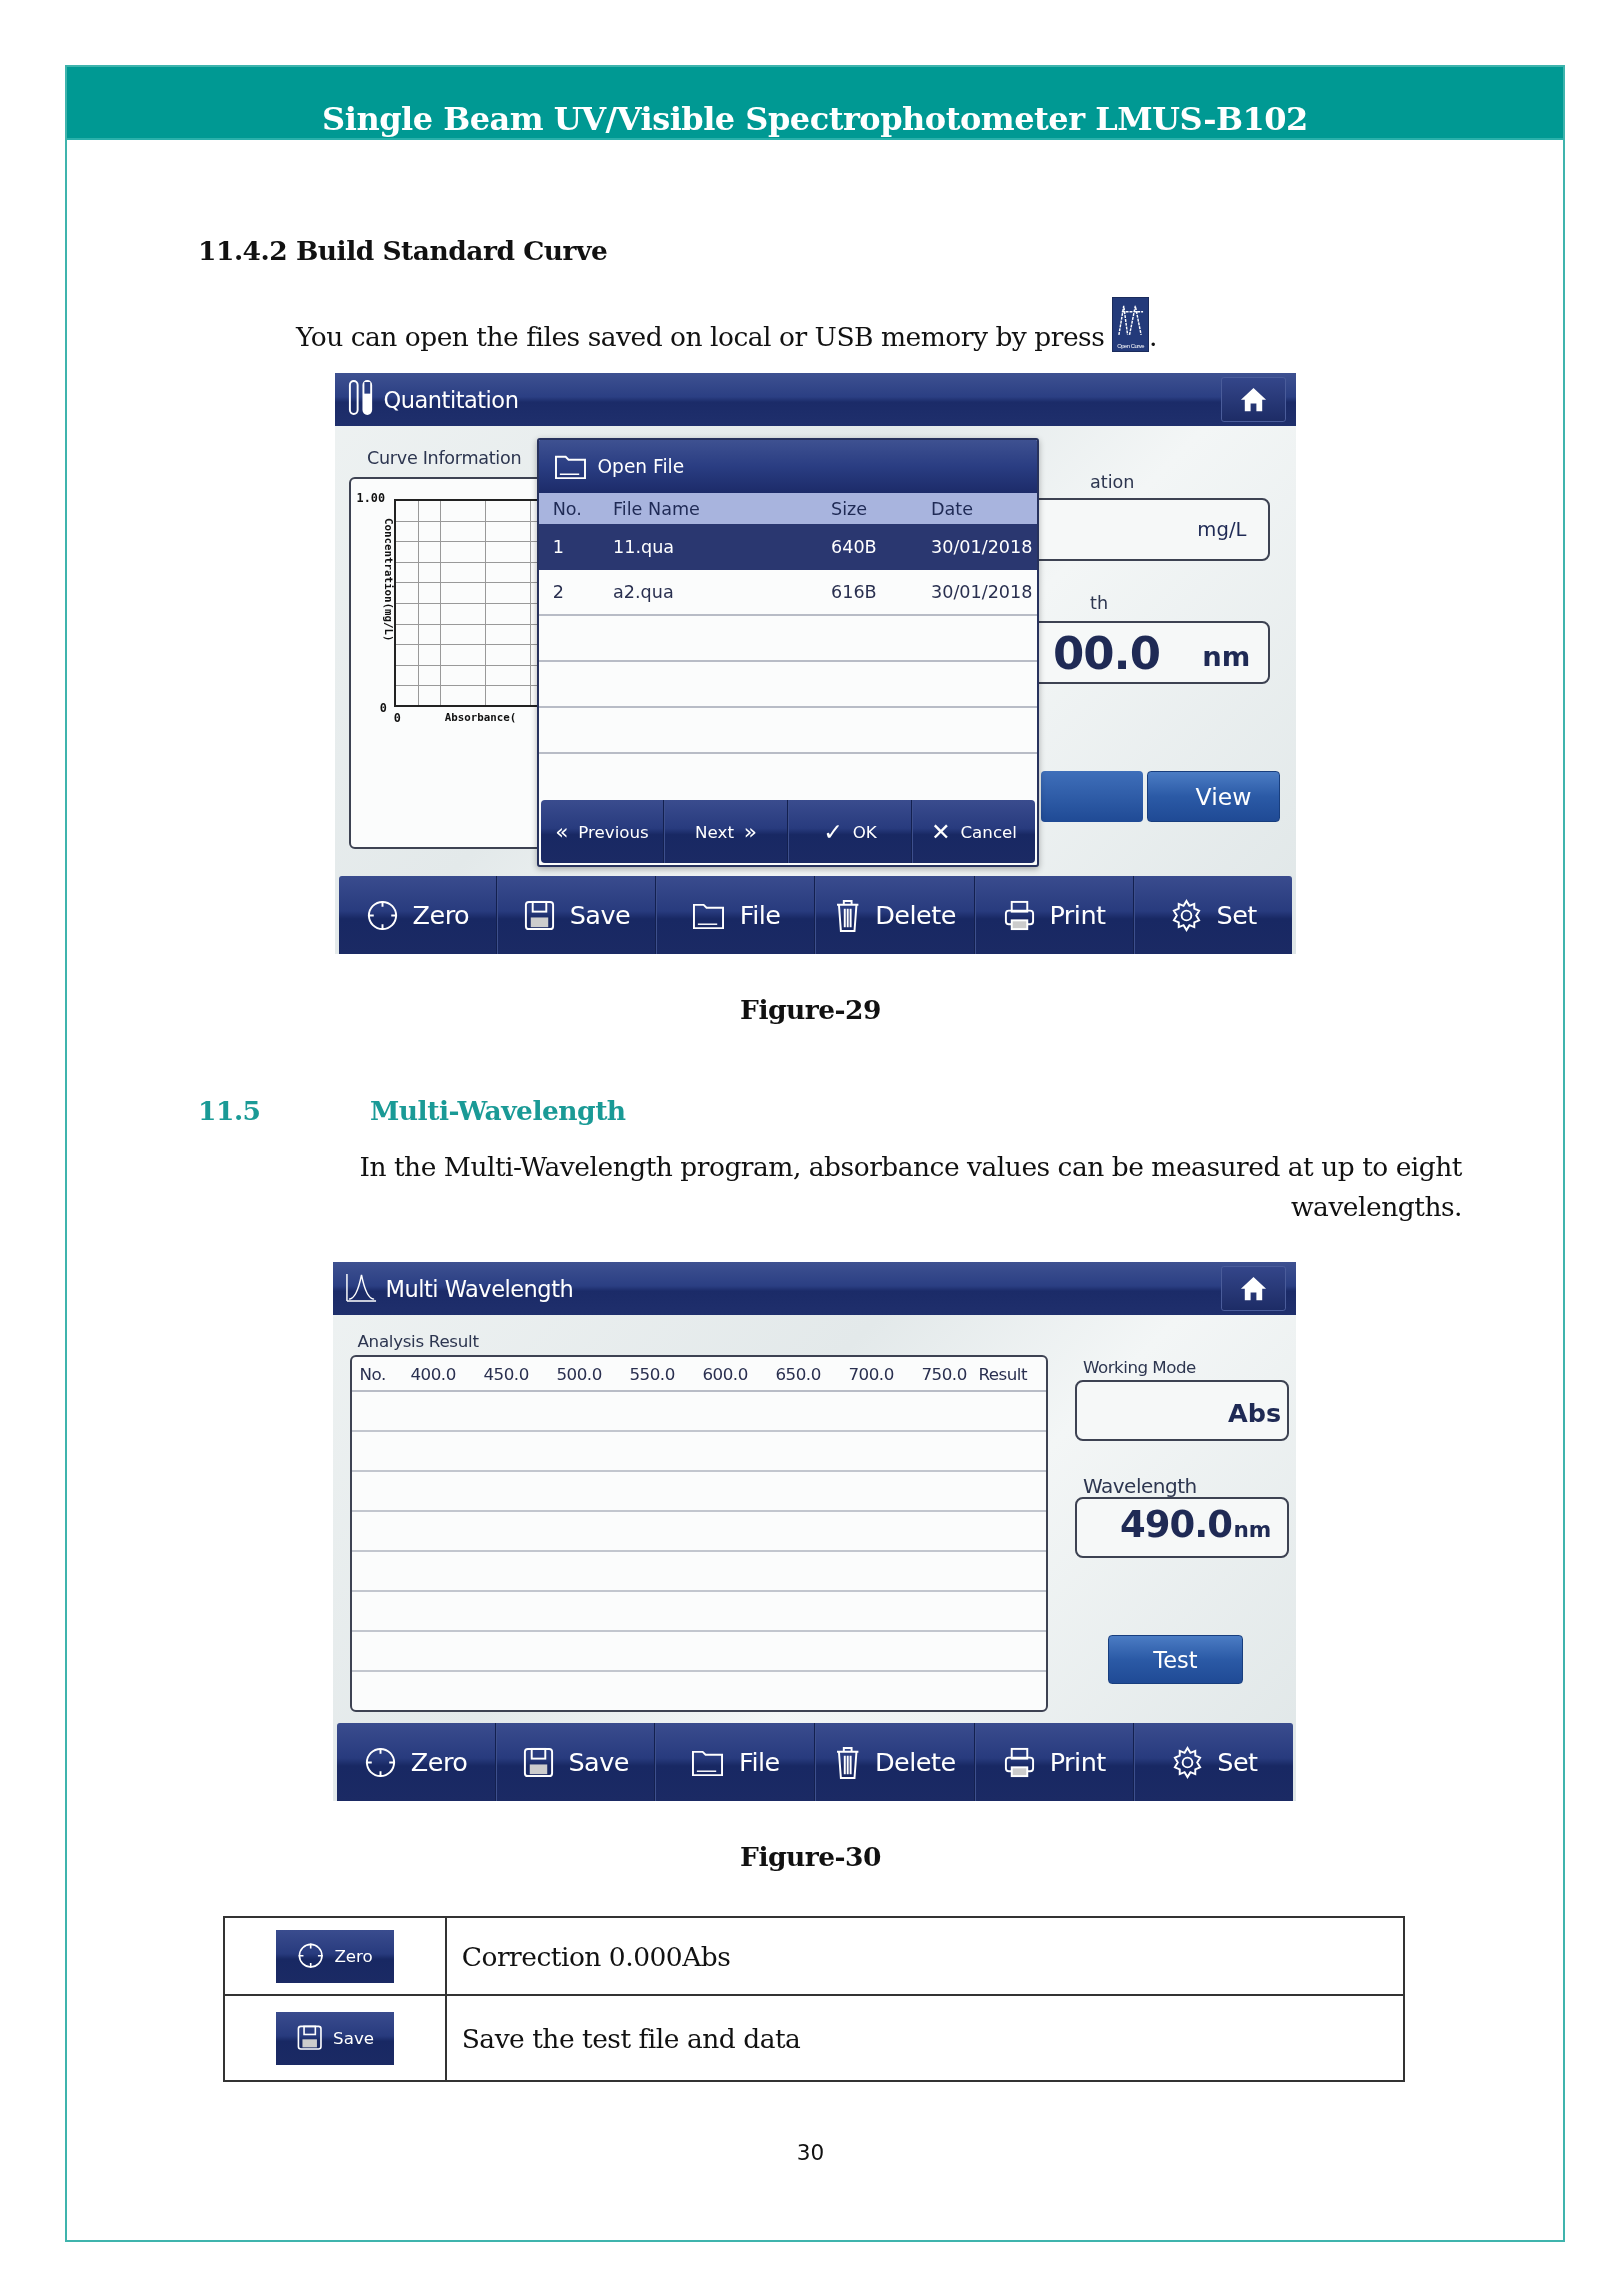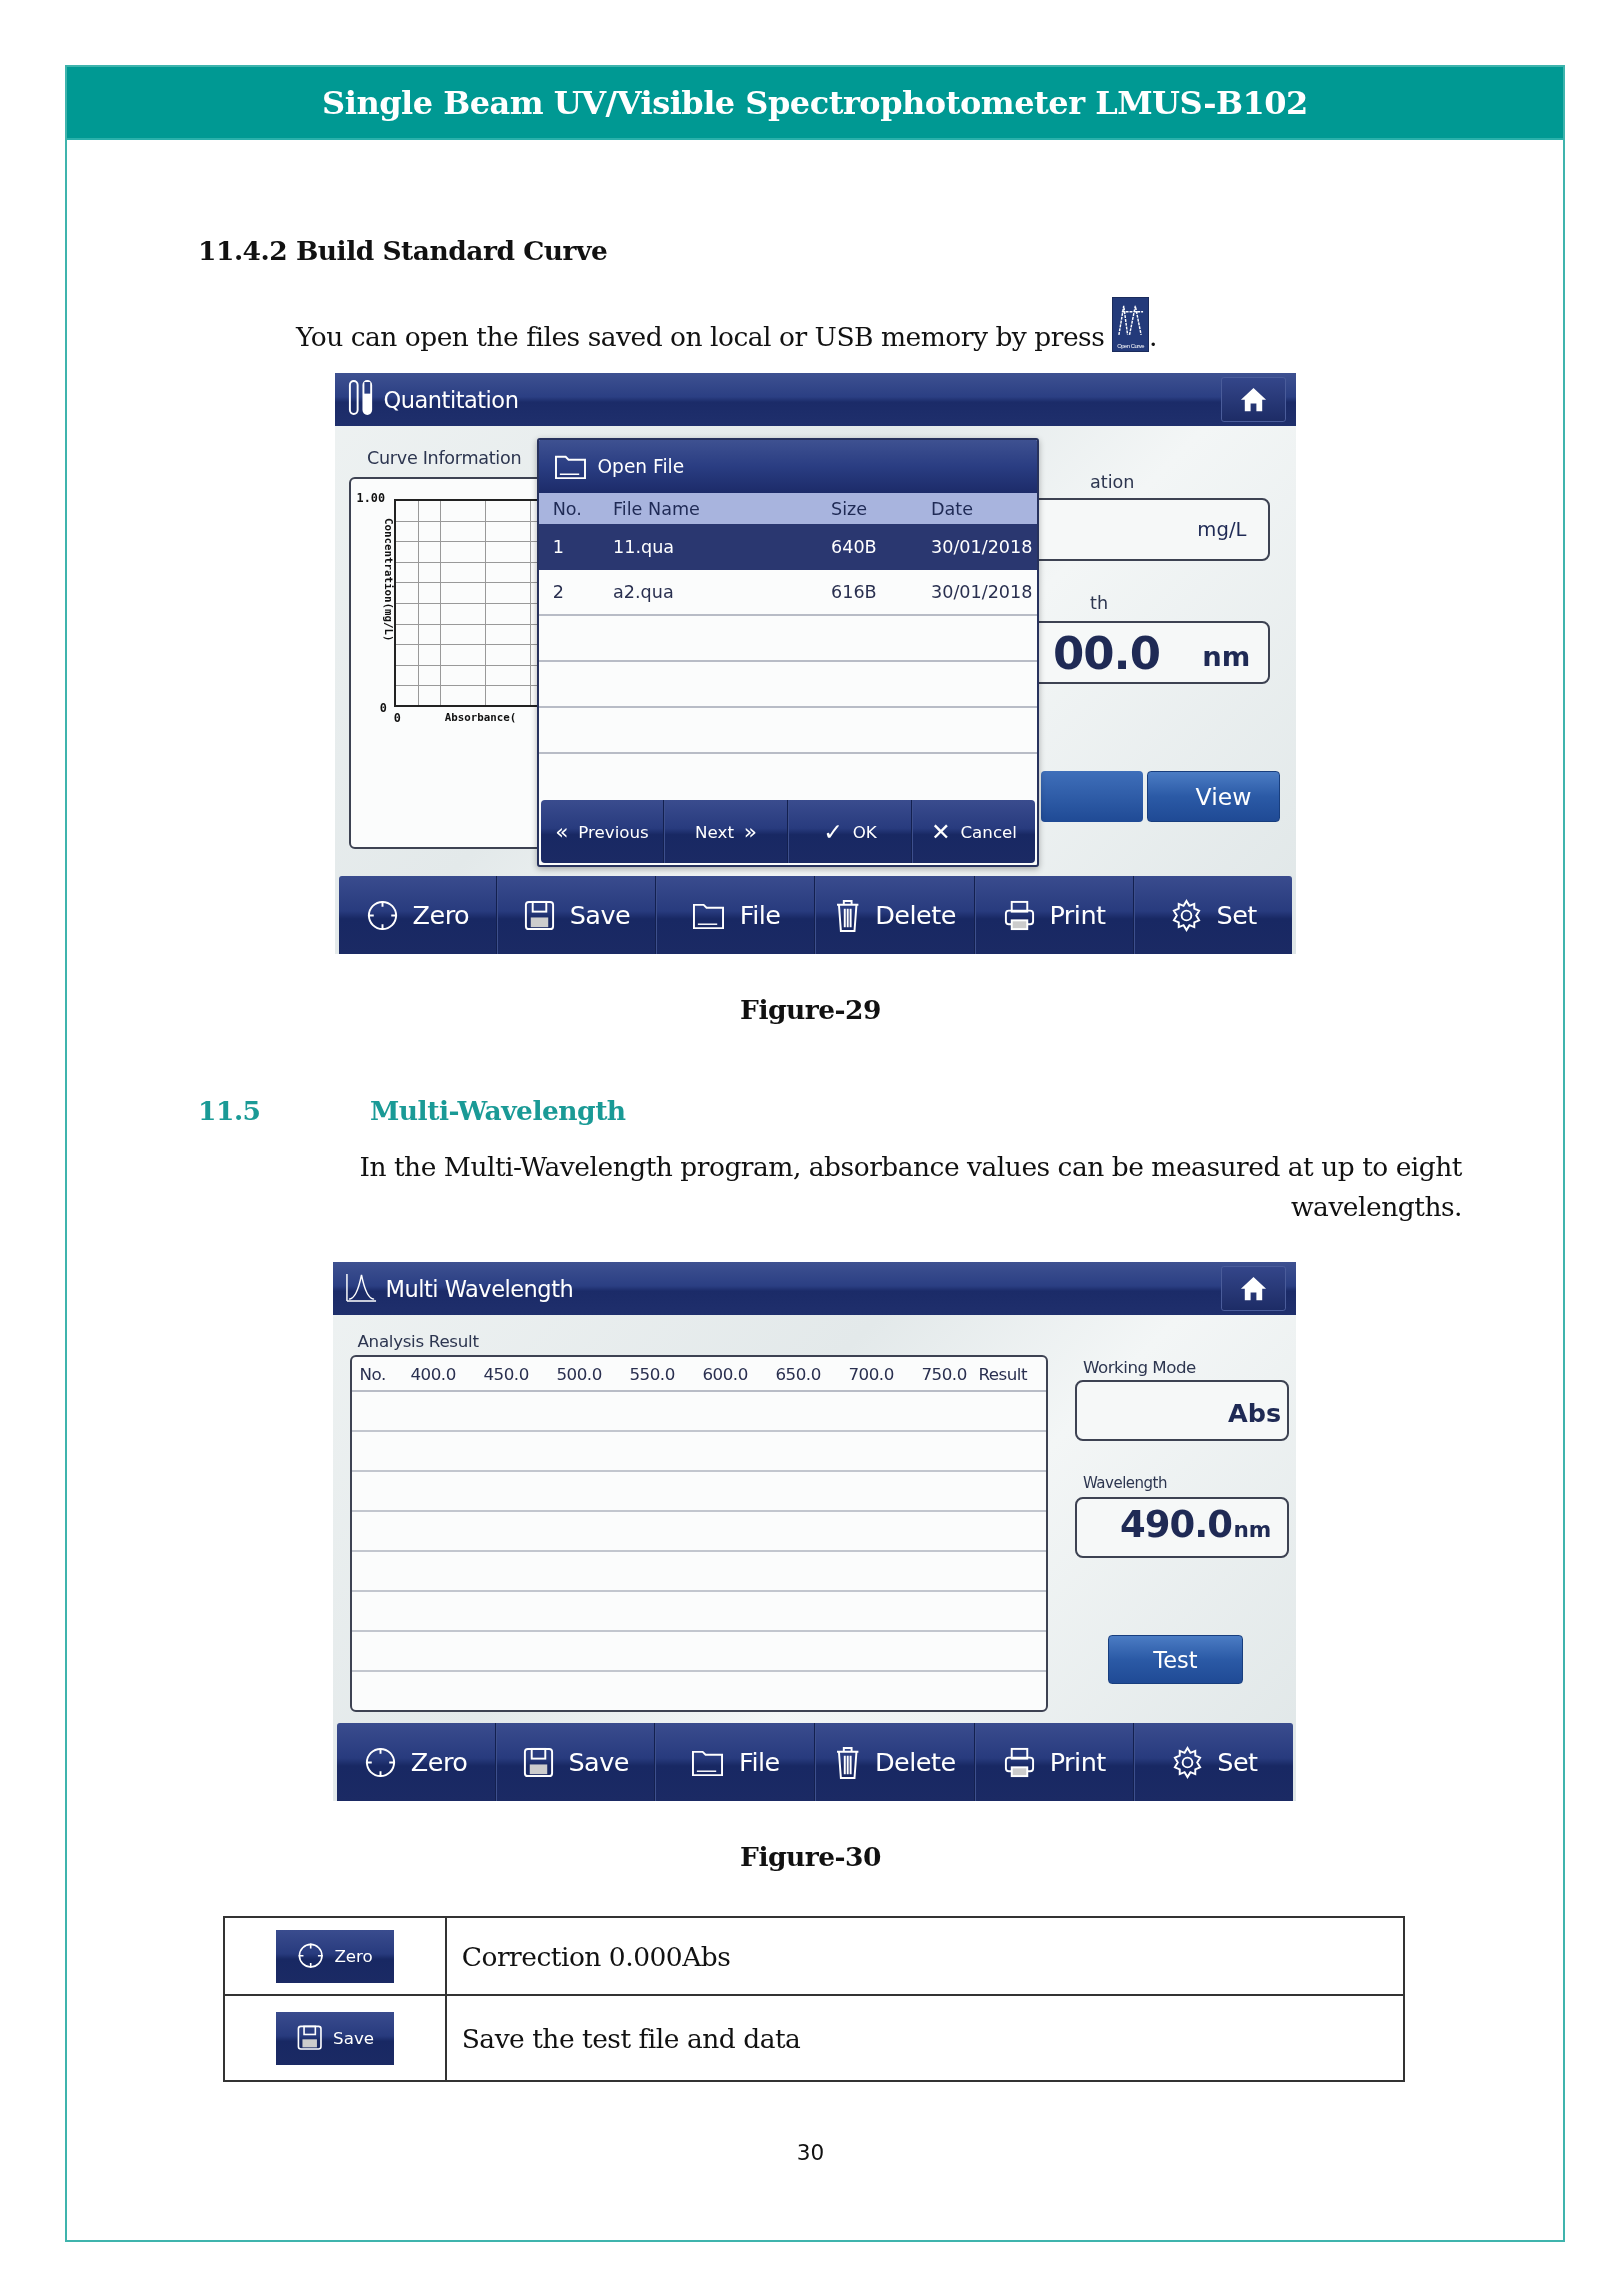--- a/index.html
+++ b/index.html
@@ -1,20 +1,20 @@
 <!DOCTYPE html>
 <html><head>
 <meta charset="utf-8">
 <style>
   * { box-sizing: border-box; margin: 0; padding: 0; }
   html, body { width: 1621px; height: 2293px; background: #ffffff; }
   body { position: relative; font-family: "Liberation Serif", "DejaVu Serif", serif; color: #111; overflow: hidden; }
 
   .page-frame { position: absolute; left: 65px; top: 65px; width: 1500px; height: 2177px; border: 2px solid #3fb4ad; }
-  .header-band { position: absolute; left: 67px; top: 67px; width: 1496px; height: 73px; background: #009993; border-bottom: 2px solid #2ab1ab; display: flex; align-items: center; justify-content: center; }
+  .header-band { position: absolute; left: 67px; top: 67px; width: 1496px; height: 73px; background: #009993; border-bottom: 2px solid #2ab1ab; display: flex; align-items: flex-end; justify-content: center; }
   .header-title { color: #fff; font-family: "DejaVu Serif", serif; font-weight: bold; font-size: 32px; letter-spacing: -0.5px; }
 
   .h-sub { position: absolute; left: 198px; top: 235px; font-family: "DejaVu Serif", serif; font-weight: bold; font-size: 26.5px; letter-spacing: -0.5px; }
   .intro-line { position: absolute; left: 296px; top: 297px; font-family: "DejaVu Serif", serif; font-size: 26.5px; letter-spacing: -0.5px; display: flex; align-items: flex-end; }
   .open-curve-icon { display: inline-block; width: 37px; height: 55px; background: #233a7a; margin-left: 7.8px; position: relative; border: 1px solid #1a2b5c; }
   .open-curve-icon svg { position: absolute; left: 2.9px; top: 3.9px; }
   .open-curve-icon .lbl { position: absolute; bottom: 2px; left: 0; width: 100%; text-align: center; color: #fff; font-size: 5.9px; font-family: "Liberation Sans", sans-serif; }
 
   
   .screen { position: absolute; background: linear-gradient(135deg, #eef2f2 0%, #e3e9ea 40%, #f3f6f6 60%, #dfe6e7 100%); overflow: hidden; font-family: "DejaVu Sans", sans-serif; }
@@ -70,21 +70,21 @@
   
   #fig30 { left: 333px; top: 1262px; width: 963px; height: 539px; }
   .ar-label { position: absolute; left: 24.5px; top: 69px; font-size: 16.7px; color: #2d3650; letter-spacing: -0.3px; }
   .ar-table { position: absolute; left: 16.7px; top: 93px; width: 698px; height: 357px; background: #fbfcfc; border: 2px solid #3d4252; border-radius: 5.9px; overflow: hidden; }
   .ar-head { height: 35px; display: flex; align-items: center; font-size: 16.7px; color: #2a3050; padding-left: 7.8px; border-bottom: 2px solid #b8bcc6; letter-spacing: -0.5px; }
   .ar-head span { display: inline-block; }
   .ar-row { height: 40px; border-bottom: 2px solid #c2c6ce; }
   .wm-label { position: absolute; left: 750px; top: 95px; font-size: 16.7px; color: #2d3650; letter-spacing: -0.5px; }
   .wm-box { position: absolute; left: 742px; top: 118px; width: 214px; height: 61px; border: 2px solid #3d4252; border-radius: 7.8px; background: #f6f8f8; }
   .wm-value { position: absolute; right: 5.9px; top: 15.7px; font-size: 25.5px; font-weight: bold; color: #1f2a55; }
-  .wl2-label { position: absolute; left: 750px; top: 212px; font-size: 15px; color: #2d3650; letter-spacing: -0.5px; }
+  .wl2-label { position: absolute; left: 750px; top: 212px; font-size: 20px; color: #2d3650; letter-spacing: -0.5px; }
   .wl2-box { position: absolute; left: 742px; top: 235px; width: 214px; height: 61px; border: 2px solid #3d4252; border-radius: 7.8px; background: #f6f8f8; }
   .wl2-value { position: absolute; left: 43px; top: 3.9px; font-size: 37px; font-weight: bold; color: #1f2a55; letter-spacing: -1px; }
   .wl2-unit { position: absolute; right: 15.7px; top: 17.6px; font-size: 21.6px; font-weight: bold; color: #1f2a55; }
   .test-btn { position: absolute; left: 775px; top: 373px; width: 135px; height: 49px; background: linear-gradient(#4b7cc4 0%, #2b5aa6 50%, #1f4a95 100%); border-radius: 3.9px; border: 1px solid #183e7e; color: #fff; font-size: 22.5px; display: flex; align-items: center; justify-content: center; }
 
   .figure-caption { position: absolute; width: 100%; left: 0; text-align: center; font-family: "DejaVu Serif", serif; font-weight: bold; font-size: 26.5px; letter-spacing: -0.5px; }
   .h-section { position: absolute; top: 1071px; font-family: "DejaVu Serif", serif; font-weight: bold; font-size: 26.5px; color: #1a9a96; letter-spacing: -0.5px; margin-top: 24px; }
   .para { position: absolute; left: 247px; top: 1147px; width: 1215px; font-family: "DejaVu Serif", serif; font-size: 26.5px; line-height: 40px; letter-spacing: -0.5px; text-align: right; }
 
   .desc-table { position: absolute; left: 223px; top: 1916px; width: 1182px; border-collapse: collapse; }

